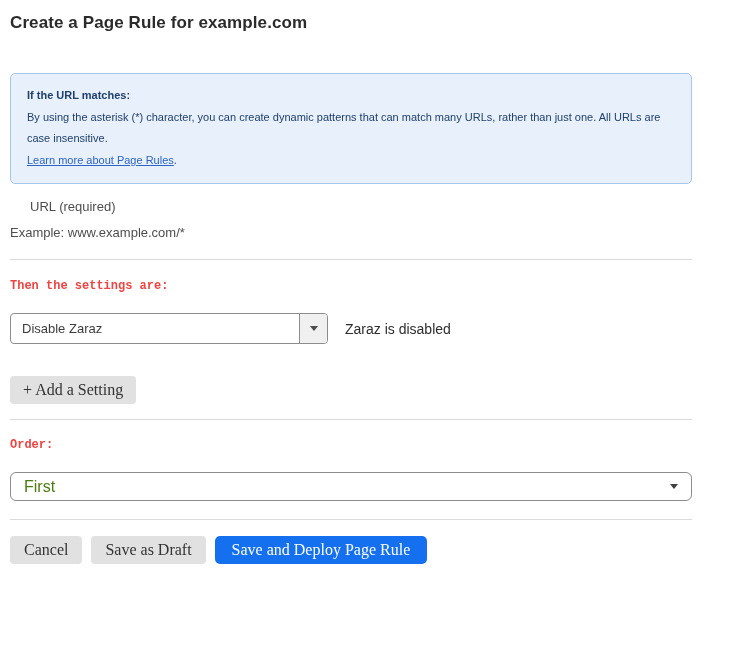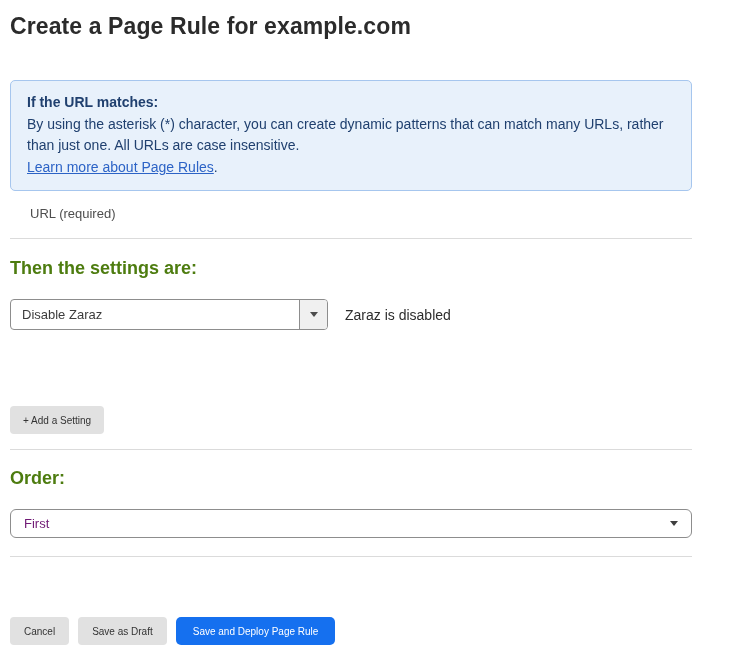--- a/index.html
+++ b/index.html
@@ -7,35 +7,35 @@
   body {
     background: #ffffff;
     font-family: "Liberation Sans", sans-serif;
     padding: 11px 10px 0 10px;
     color: #2f2f2f;
     overflow: hidden;
   }
   .content { width: 682px; }
 
   .page-title {
-    font-size: 23px;
+    font-size: 17px;
     font-weight: 700;
     color: #2b2b2b;
     letter-spacing: .1px;
     margin: 2px 0 14px 0;
   }
 
   .info-box {
     background: #e8f1fb;
     border: 1px solid #a6c6ee;
     border-radius: 5px;
     padding: 11px 16px 12px 16px;
     color: #20407０;
     color: #20406f;
-    font-size: 14px;
+    font-size: 11px;
     line-height: 21px;
     margin-bottom: 15px;
     margin-top: 40px;
   }
   .info-heading { font-weight: 700; margin-bottom: 1px; }
   .info-link-line { margin-top: 1px; }
   .info-link {
     color: #2c63c6;
     text-decoration: underline;
     cursor: pointer;
@@ -73,24 +73,25 @@
   .divider {
     border: none;
     border-top: 1px solid #dbdbdb;
     height: 0;
   }
   .divider.d1 { margin: 17px 0 19px 0; }
   .divider.d2 { margin: 15px 0 18px 0; }
   .divider.d3 { margin: 18px 0 16px 0; }
 
   .section-heading {
-    font-size: 18px;
+    font-size: 12px;
     font-weight: 700;
-    color: #4d7c0f;
+    color: #ef4444;
     margin-bottom: 20px;
+    font-family: Liberation Mono, monospace;
   }
 
   .setting-row {
     display: flex;
     align-items: center;
     margin-bottom: 32px;
   }
   .select-shell {
     display: flex;
     width: 318px;
@@ -123,26 +124,25 @@
     border-right: 4.5px solid transparent;
     border-top: 5.5px solid #4c4c4c;
   }
   .status-text {
     font-size: 14px;
     color: #2d2d2d;
     margin-left: 17px;
   }
 
   .btn {
-    font-family: Liberation Sans, sans-serif;
-    font-size: 10px;
+    font-family: Liberation Serif, serif;
+    font-size: 16px;
     border: none;
     cursor: pointer;
     white-space: nowrap;
-    margin-top: 44px;
   }
   .btn-gray {
     background: #e1e1e1;
     color: #333333;
     border-radius: 4px;
     height: 28px;
     padding: 0 14px;
   }
   .add-setting-btn { height: 28px; padding: 0 13px; }
 
@@ -152,21 +152,21 @@
     justify-content: space-between;
     width: 100%;
     height: 29px;
     border: 1px solid #8d8d8d;
     border-radius: 6px;
     background: #ffffff;
     padding: 0 13px;
     cursor: pointer;
     margin-bottom: 8px;
   }
-  .order-select .select-value { padding: 0; font-size: 13px; color: #701a75; }
+  .order-select .select-value { padding: 0; font-size: 16px; color: #4d7c0f; }
   .order-select .tri-down {
     border-left-width: 4px;
     border-right-width: 4px;
     border-top-width: 5px;
     border-top-color: #3f3f3f;
   }
 
   .order-helper {
     font-size: 13px;
     color: #585858;
@@ -195,20 +195,21 @@
 
   <h1 class="page-title">Create a Page Rule for example.com</h1>
 
   <div class="info-box">
     <div class="info-heading">If the URL matches:</div>
     <div class="info-body">By using the asterisk (*) character, you can create dynamic patterns that can match many URLs, rather than just one. All URLs are case insensitive.</div>
     <div class="info-link-line"><a class="info-link">Learn more about Page Rules</a><span class="info-link-suffix">.</span></div>
   </div>
 
   <div class="field-label">URL (required)</div>
+  <div class="helper-text">Example: www.example.com/*</div>
 
   <hr class="divider d1">
 
   <h2 class="section-heading">Then the settings are:</h2>
 
 
   <div class="setting-row">
     <div class="select-shell">
       <div class="select-value">Disable Zaraz</div>
       <div class="select-arrow-btn">

